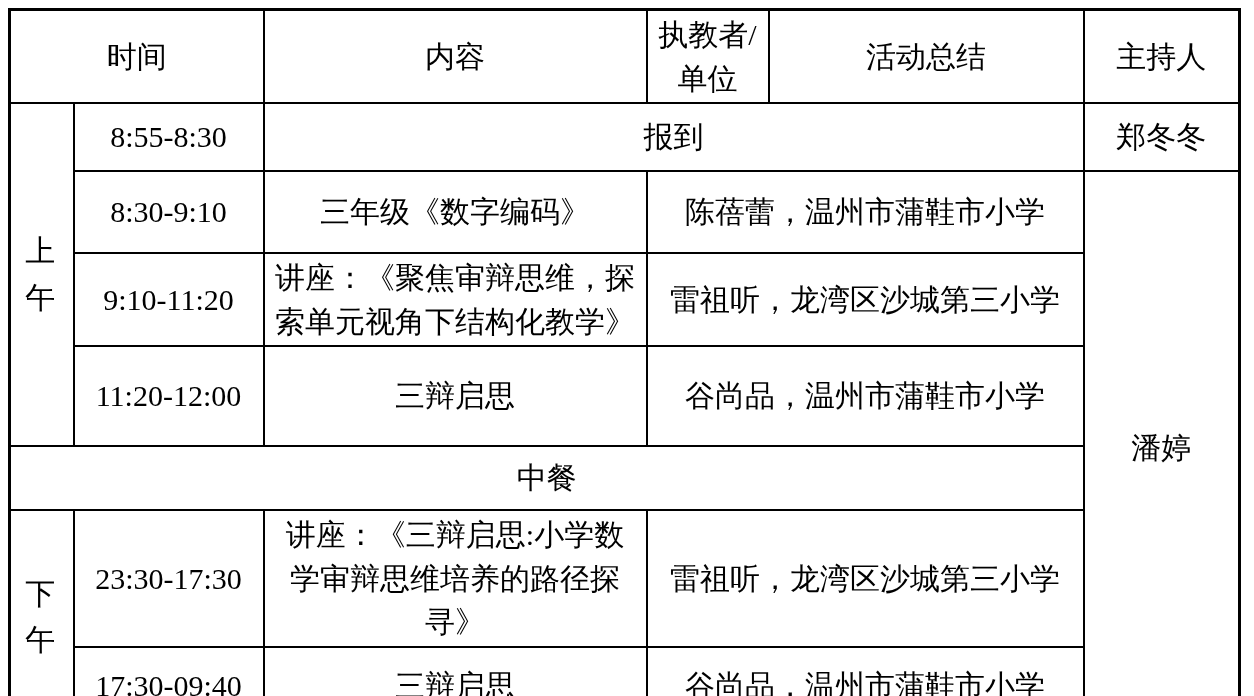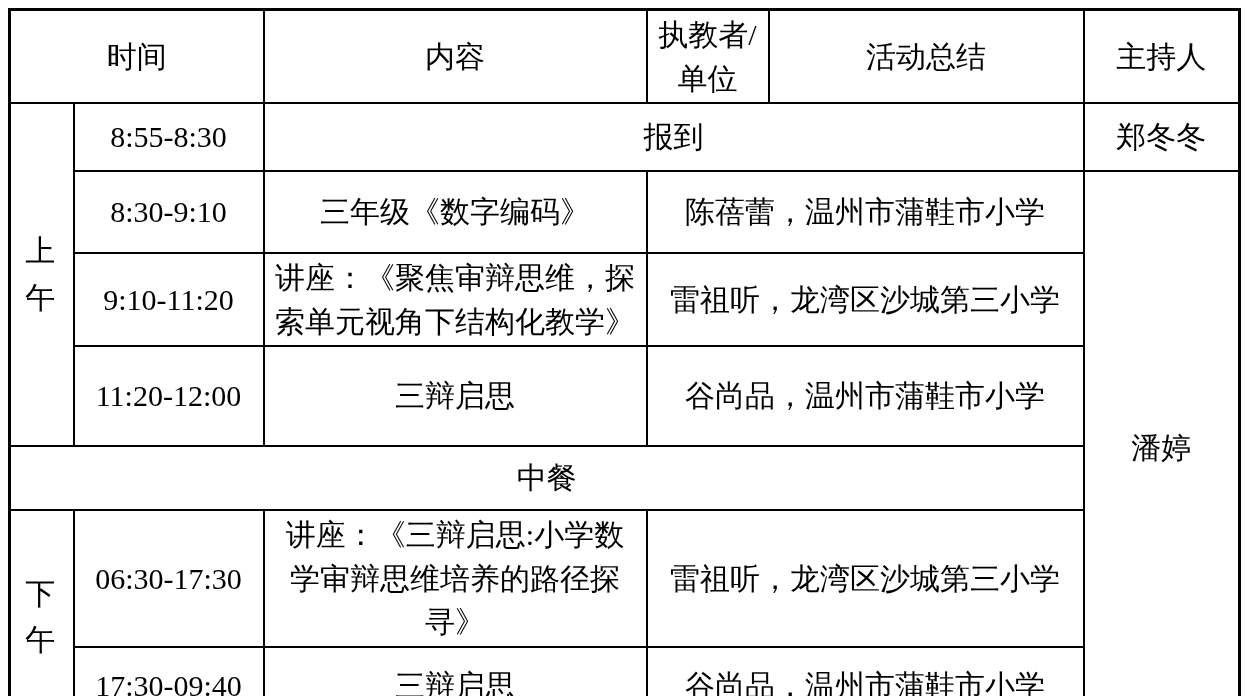--- a/index.html
+++ b/index.html
@@ -104,21 +104,21 @@
   </tr>
 
   <tr class="r5">
     <td colspan="5">中餐</td>
   </tr>
 
   <tr class="r6">
     <td rowspan="2">
       <div class="vlabel">下午</div>
     </td>
-    <td class="time">06:30-17:30</td>
+    <td class="time">23:30-17:30</td>
     <td>讲座：《三辩启思:小学数学审辩思维培养的路径探寻》</td>
     <td colspan="2" class="name">雷祖听，龙湾区沙城第三小学</td>
   </tr>
 
   <tr class="r7">
     <td class="time">17:30-09:40</td>
     <td>三辩启思</td>
     <td colspan="2" class="name">谷尚品，温州市蒲鞋市小学</td>
   </tr>
 </tbody>

